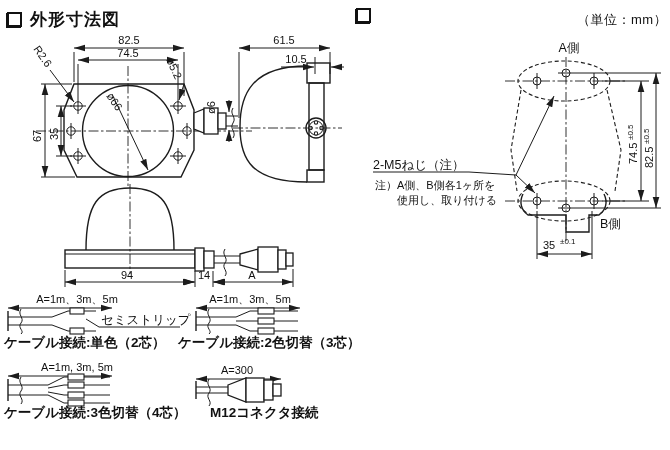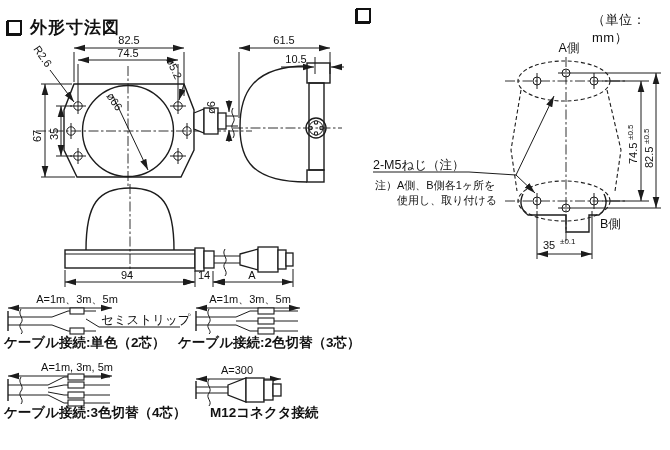--- a/index.html
+++ b/index.html
@@ -285,22 +285,22 @@
       <line class="s" x1="373" y1="172" x2="469" y2="172"></line>
       <path class="s" d="M469,172 L516,175"></path>
       <line class="s" x1="516" y1="175" x2="554" y2="96" marker-end="url(#arr)"></line>
       <line class="s" x1="516" y1="175" x2="535" y2="193" marker-end="url(#arr)"></line>
       <text class="jps" x="375" y="189">注）A側、B側各1ヶ所を</text>
       <text class="jps" x="397" y="204">使用し、取り付ける</text>
       <text class="jp" x="600" y="228">B側</text>
     </g>
   </svg>
 
-  <div class="section-title" style="left:7px;top:16px;">
+  <div class="section-title" style="left:7px;top:8px;">
     <span class="bullet"></span>
     <span>外形寸法図</span>
   </div>
   <div class="section-title" style="left:356px;top:8px;">
     <span class="bullet"></span>
   </div>
-  <div class="unit" style="left:577px;top:11px;margin-left:15px;">（単位：mm）</div>
+  <div class="unit" style="left:577px;top:11px;">（単位：mm）</div>
 
 </div>
 
 </body></html>

